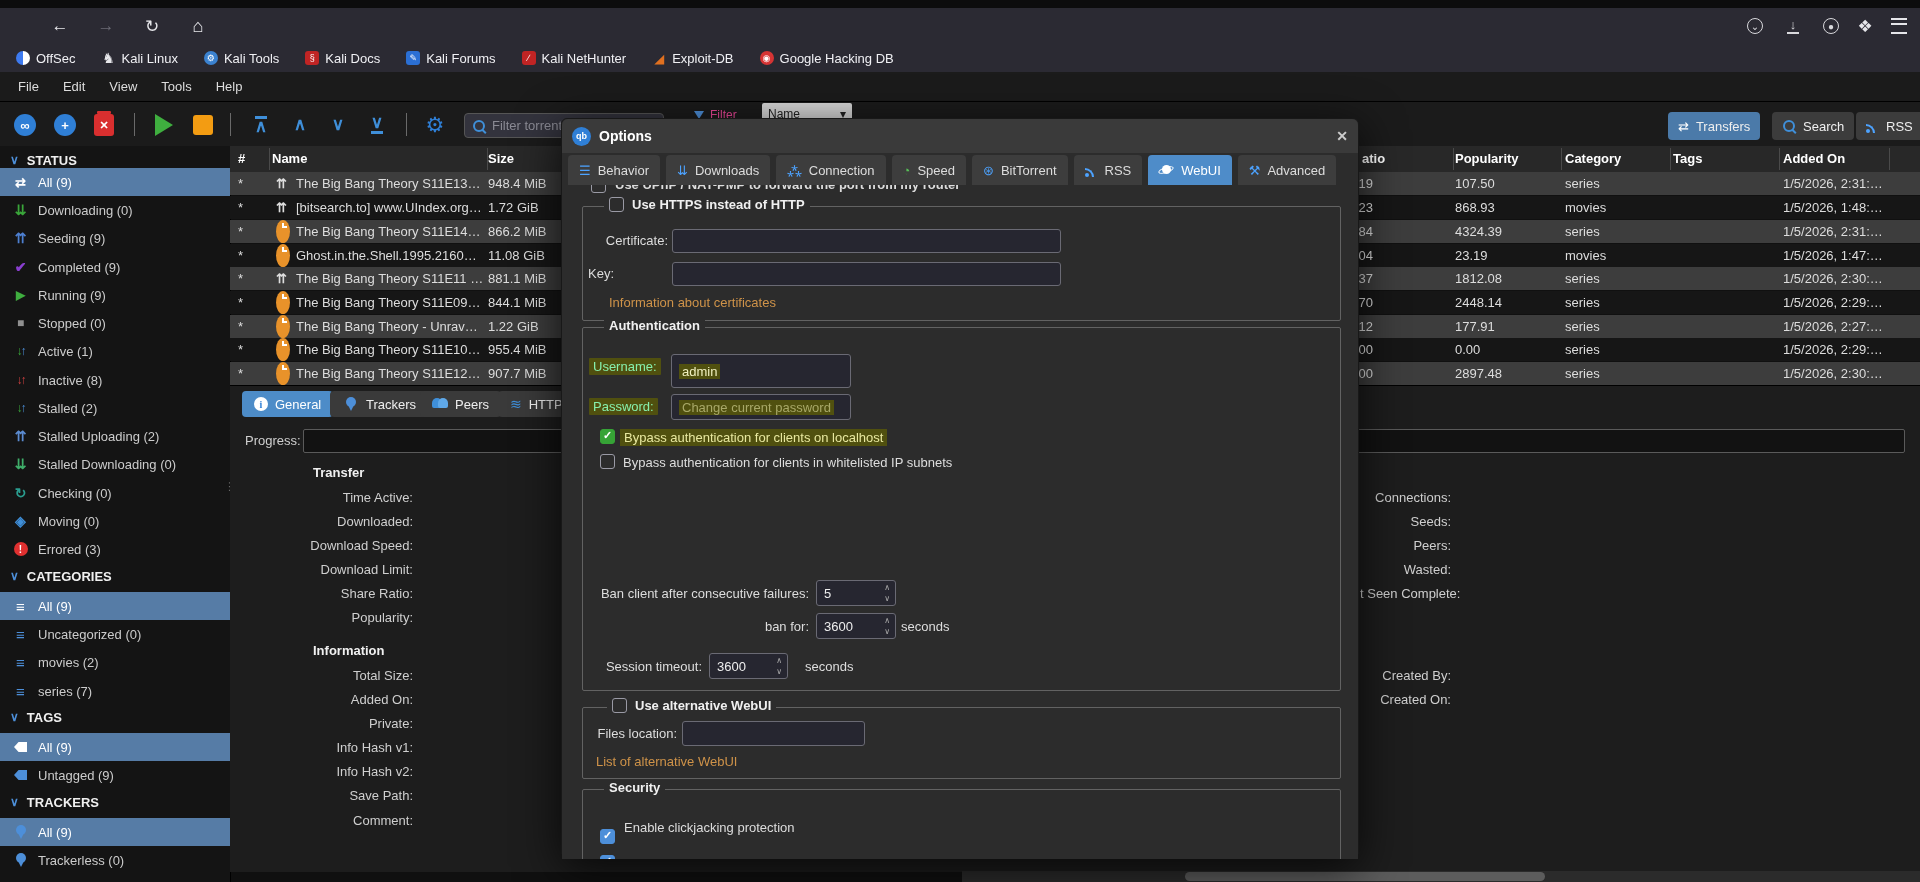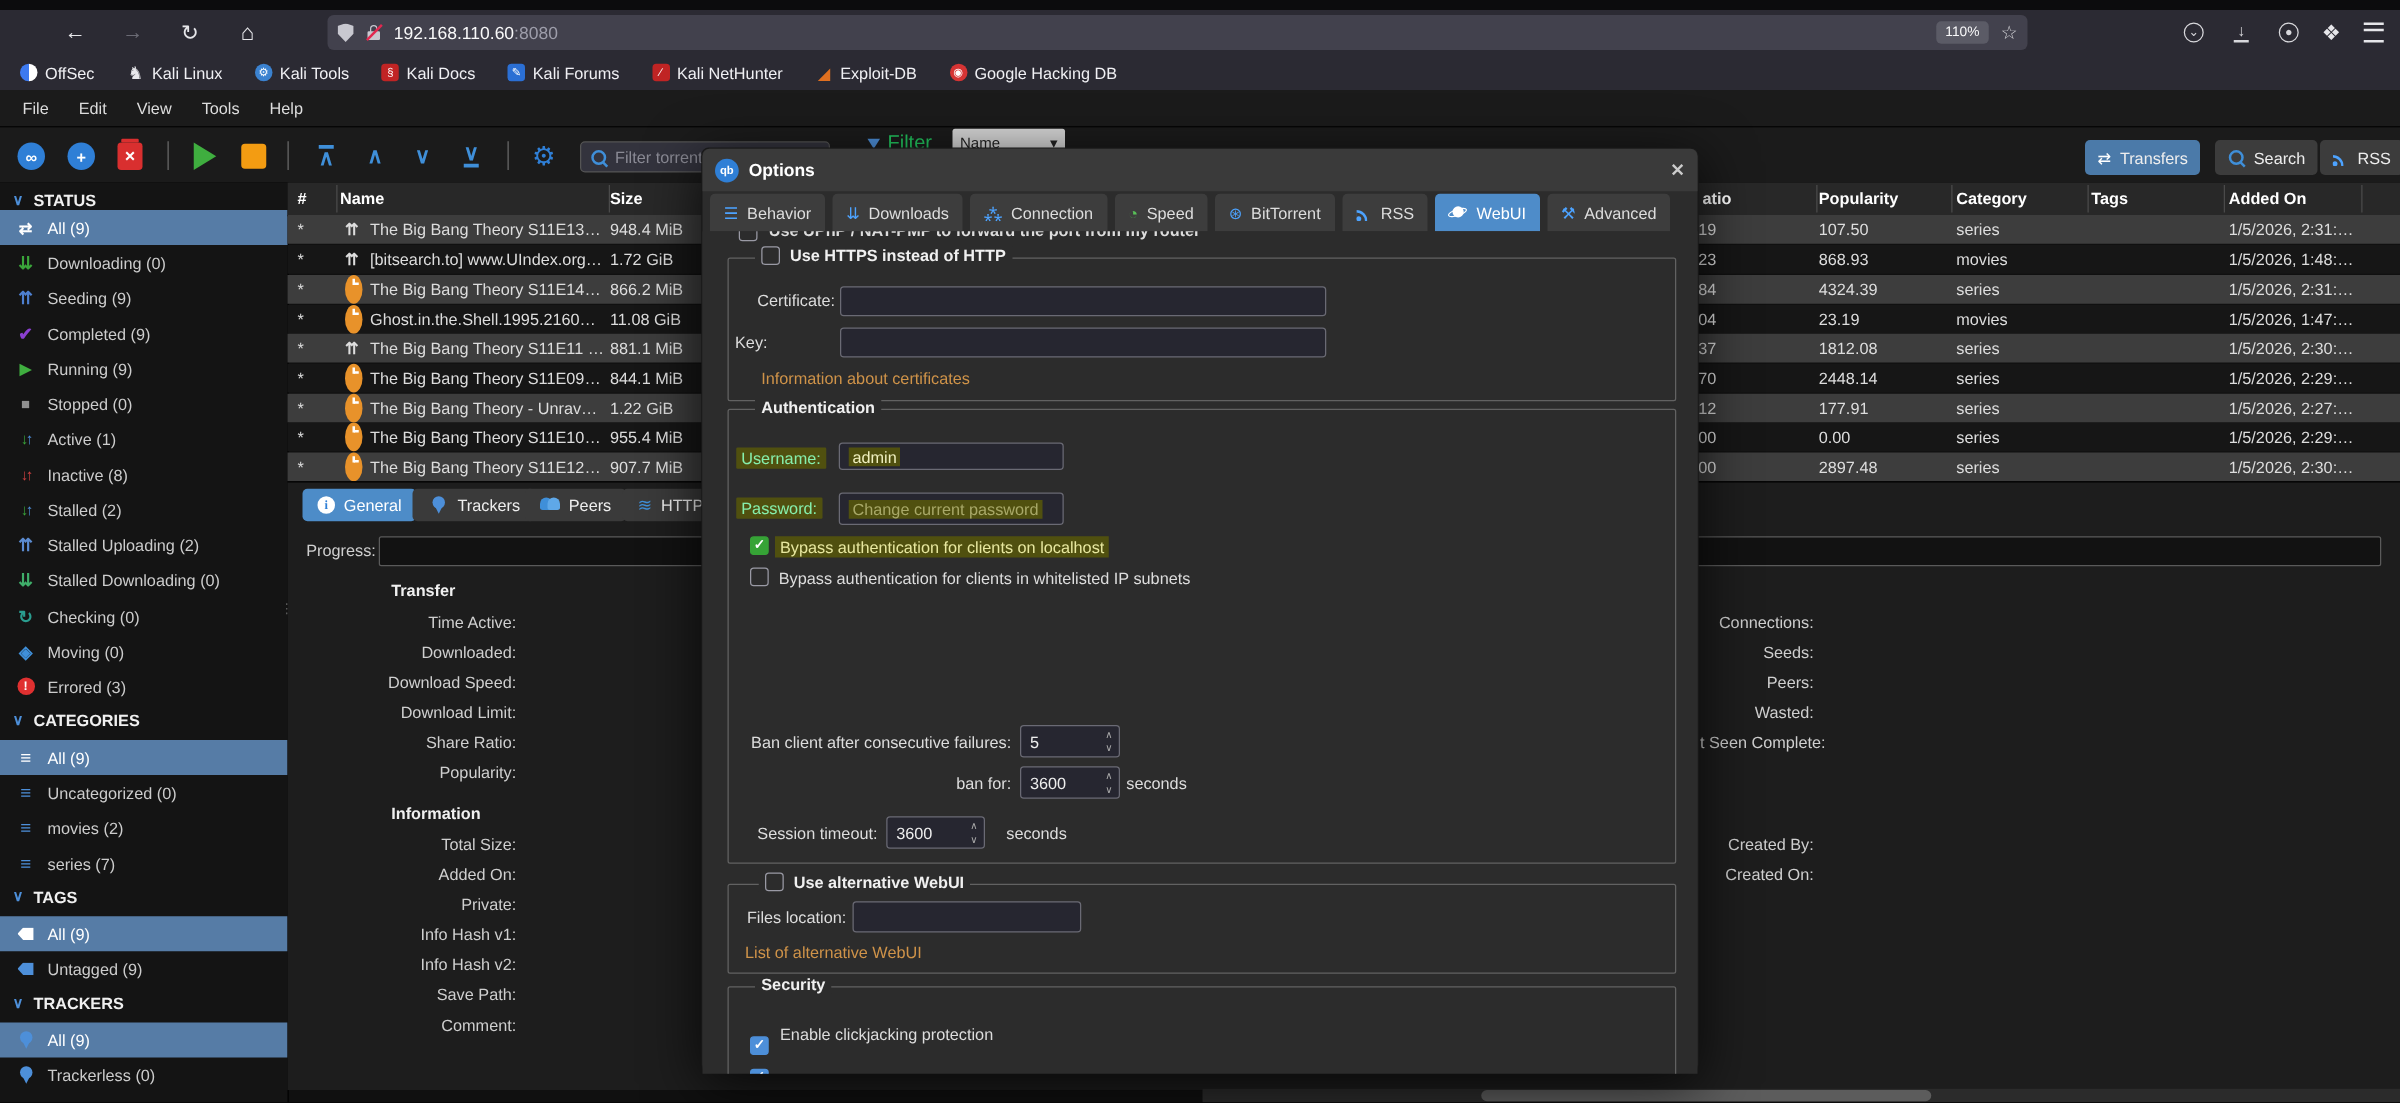--- a/index.html
+++ b/index.html
@@ -45,21 +45,21 @@
   .chev{color:#3f8fd9;font-size:17px;font-weight:bold;line-height:14px;}
   .chevbar-top{border-top:3px solid #3f8fd9;padding-top:1px;}
   .chevbar-bot{border-bottom:3px solid #3f8fd9;padding-bottom:1px;}
   .gearico{color:#2f7fd6;font-size:21px;}
   #filterbox{position:absolute;left:464px;top:11px;width:200px;height:25px;background:#33333d;border:1px solid #555;border-radius:4px;display:flex;align-items:center;gap:6px;padding:0 7px;box-sizing:border-box;}
   #filterbox span{font-size:13px;color:#8a8a94;white-space:nowrap;}
   .magi{position:relative;width:14px;height:14px;flex:0 0 auto;}
   .magi::before{content:"";position:absolute;left:1px;top:1px;width:8px;height:8px;border:2px solid #3f8fd9;border-radius:50%;}
   .magi::after{content:"";position:absolute;left:11px;top:10px;width:5px;height:2px;background:#3f8fd9;transform:rotate(45deg);transform-origin:0 0;}
   #column-filter{position:absolute;left:694px;top:104px;height:22px;display:flex;align-items:center;gap:6px;z-index:5;}
-  #column-filter .lbl{font-size:16px;color:#22c55e;}
+  #column-filter .lbl{font-size:12px;color:#ec4899;}
   .funnel{width:0;height:0;border-left:5px solid transparent;border-right:5px solid transparent;border-top:8px solid #4d8fd9;}
   #column-filter-select{position:absolute;left:762px;top:103px;width:90px;height:22px;background:#d6d6d6;color:#222;font-size:12px;display:flex;align-items:center;justify-content:space-between;padding:0 6px;box-sizing:border-box;z-index:5;border-radius:2px;}
   .viewbtn{position:absolute;top:112px;height:28px;border-radius:4px;display:flex;align-items:center;gap:7px;padding:0 10px;box-sizing:border-box;font-size:13px;color:#eee;background:#3c3c3c;}
   .viewbtn.sel{background:#4b7aa9;}
   .rssi{position:relative;width:13px;height:13px;overflow:hidden;flex:0 0 auto;}
   .rssi::before{content:"";position:absolute;left:0;bottom:0;width:4px;height:4px;border-radius:50%;background:#4da3ff;}
   .rssi::after{content:"";position:absolute;left:0;bottom:0;width:9px;height:9px;border:2px solid #4da3ff;border-bottom:none;border-left:none;border-top-right-radius:100%;box-sizing:border-box;}
   
   #sidebar{left:0;top:146px;width:230px;height:736px;background:#141414;border-right:1px solid #000;}
   .sb-hdr{position:absolute;left:0;width:230px;height:24px;display:flex;align-items:center;gap:8px;padding-left:10px;box-sizing:border-box;}
@@ -152,32 +152,20 @@
 <body>
 
 <div id="screen">
 
   <div class="abs" id="tabstrip"></div>
   <div class="abs" id="navbar">
     <div class="navbtn" style="left:45px">←</div>
     <div class="navbtn dim" style="left:91px">→</div>
     <div class="navbtn" style="left:137px">↻</div>
     <div class="navbtn" style="left:183px;font-size:18px">⌂</div>
-    <div id="urlbar">
-      <span class="shieldi"></span>
-      <span class="locki">
-          <span class="shackle"></span>
-          <span class="body"></span>
-          <span class="slash"></span>
-        </span>
-      <span id="url-text">192.168.110.60</span>
-        <span id="url-port">:8080</span>
-      <span id="zoom-badge">110%</span>
-      <span id="star-btn">☆</span>
-    </div>
     <div class="navbtn" style="left:1740px">
         <span class="circ-outline">⌄</span>
       </div>
     <div class="navbtn" style="left:1778px">
         <span class="dl-arrow">↓</span>
       </div>
     <div class="navbtn" style="left:1816px">
         <span class="circ-outline">●</span>
       </div>
     <div class="navbtn" style="left:1850px">❖</div>
@@ -637,21 +625,21 @@
       <div class="tinput" style="left:110px;top:44px;width:389px;height:24px"></div>
       <span class="flabel" style="left:26px;width:80px;top:81px">Key:</span>
       <div class="tinput" style="left:110px;top:77px;width:389px;height:24px"></div>
       <span class="olink" style="left:47px;top:110px">Information about certificates</span>
 
       <div class="fs" style="left:20px;top:142px;width:757px;height:362px"></div>
       <div class="fs-legend" style="left:42px;top:133px">
           <span>Authentication</span>
         </div>
       <span class="flabel hl" style="left:27px;top:173px">Username:</span>
-      <div class="tinput" style="left:109px;top:169px;width:180px;height:22px">
+      <div class="tinput" style="left:109px;top:169px;width:180px;height:34px">
           <span class="hl-val">admin</span>
         </div>
       <span class="flabel hl" style="left:27px;top:213px">Password:</span>
       <div class="tinput" style="left:109px;top:209px;width:180px;height:26px">
           <span class="hl-ph">Change current password</span>
         </div>
       <span class="cb g" style="left:38px;top:244px"></span>
       <span class="flabel hl-chk" style="left:58px;top:244px">Bypass authentication for clients on localhost</span>
       <span class="cb" style="left:38px;top:269px"></span>
       <span class="flabel" style="left:61px;top:270px">Bypass authentication for clients in whitelisted IP subnets</span>

